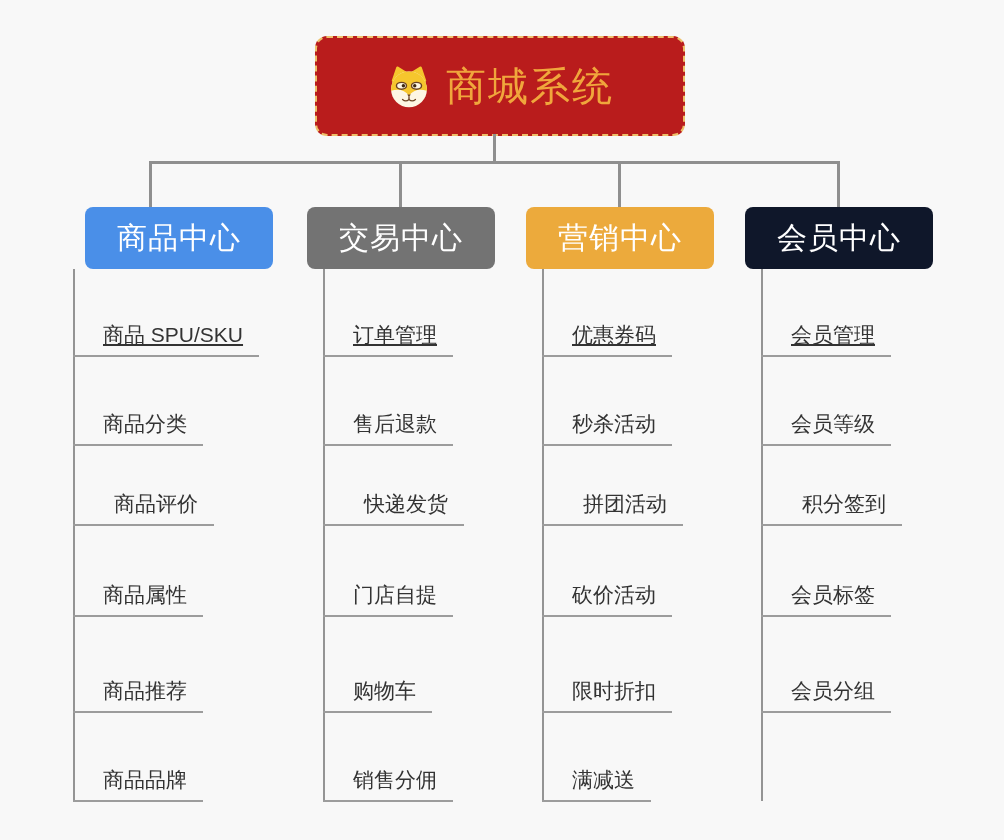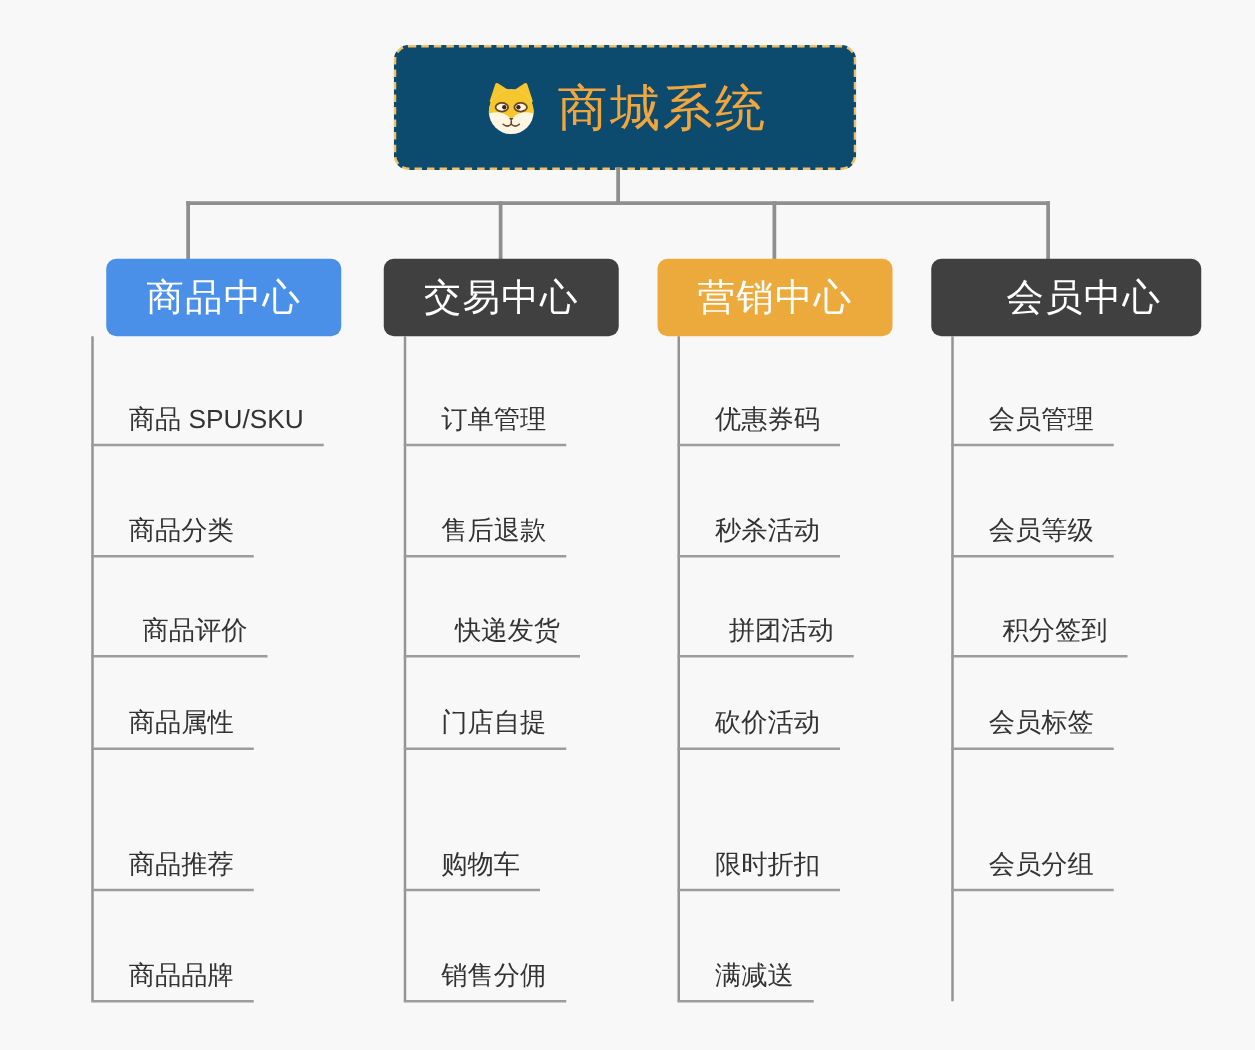--- a/index.html
+++ b/index.html
@@ -11,21 +11,21 @@
   }
   .canvas {
     position: relative;
     width: 1004px; height: 840px;
   }
   
   .root-node {
     position: absolute;
     left: 315px; top: 36px;
     width: 370px; height: 100px;
-    background: #0c4a6e;
+    background: #b91c1c;
     border: 2px dashed #eec06a;
     border-radius: 12px;
     box-sizing: border-box;
     display: flex;
     align-items: center;
     justify-content: center;
     gap: 14px;
   }
   .root-title {
     font-size: 40px;
@@ -66,22 +66,22 @@
     box-sizing: border-box;
     padding: 0 16px 6px 30px;
     border-bottom: 2px solid #9c9c9c;
     font-size: 21px;
     color: #333333;
     white-space: nowrap;
     display: flex; align-items: flex-end;
   }
   .cx-0 { left: 73px; }  .cx-1 { left: 323px; }
   .cx-2 { left: 542px; } .cx-3 { left: 761px; }
-  .ry-0 { top: 313px; } .ry-1 { top: 402px; } .ry-2 { top: 482px; padding-left: 41px; }
-  .ry-3 { top: 556px; } .ry-4 { top: 669px; } .ry-5 { top: 758px; }
+  .ry-0 { top: 313px; text-decoration: underline; } .ry-1 { top: 402px; } .ry-2 { top: 482px; padding-left: 41px; }
+  .ry-3 { top: 573px; } .ry-4 { top: 669px; } .ry-5 { top: 758px; }
 </style>
 </head>
 <body>
 
 <div class="canvas">
 
   <div class="root-node">
     <svg class="dog-icon" viewBox="0 0 64 60" xmlns="http://www.w3.org/2000/svg">
       <polygon points="10,22 16,4 30,13" fill="#f6c62d" stroke="#f6c62d" stroke-width="4" stroke-linejoin="round"></polygon>
       <polygon points="54,22 48,4 34,13" fill="#f6c62d" stroke="#f6c62d" stroke-width="4" stroke-linejoin="round"></polygon>
@@ -99,23 +99,23 @@
   </div>
 
   <div class="line stem"></div>
   <div class="line bus"></div>
   <div class="line drop drop-0"></div>
   <div class="line drop drop-1"></div>
   <div class="line drop drop-2"></div>
   <div class="line drop drop-3"></div>
 
   <div class="branch-box bx-0" style="background-color: rgb(74, 143, 232);">商品中心</div>
-  <div class="branch-box bx-1" style="background-color: #404040;">交易中心</div>
+  <div class="branch-box bx-1" style="background-color: #737373;">交易中心</div>
   <div class="branch-box bx-2" style="background-color: rgb(236, 170, 60);">营销中心</div>
-  <div class="branch-box bx-3" style="background-color: #404040; padding-left: 28px;">会员中心</div>
+  <div class="branch-box bx-3" style="background-color: #0f172a;">会员中心</div>
 
   <div class="spine spine-0"></div>
   <div class="spine spine-1"></div>
   <div class="spine spine-2"></div>
   <div class="spine spine-3"></div>
 
   <div class="leaf cx-0 ry-0">商品 SPU/SKU</div>
   <div class="leaf cx-0 ry-1">商品分类</div>
   <div class="leaf cx-0 ry-2">商品评价</div>
   <div class="leaf cx-0 ry-3">商品属性</div>

